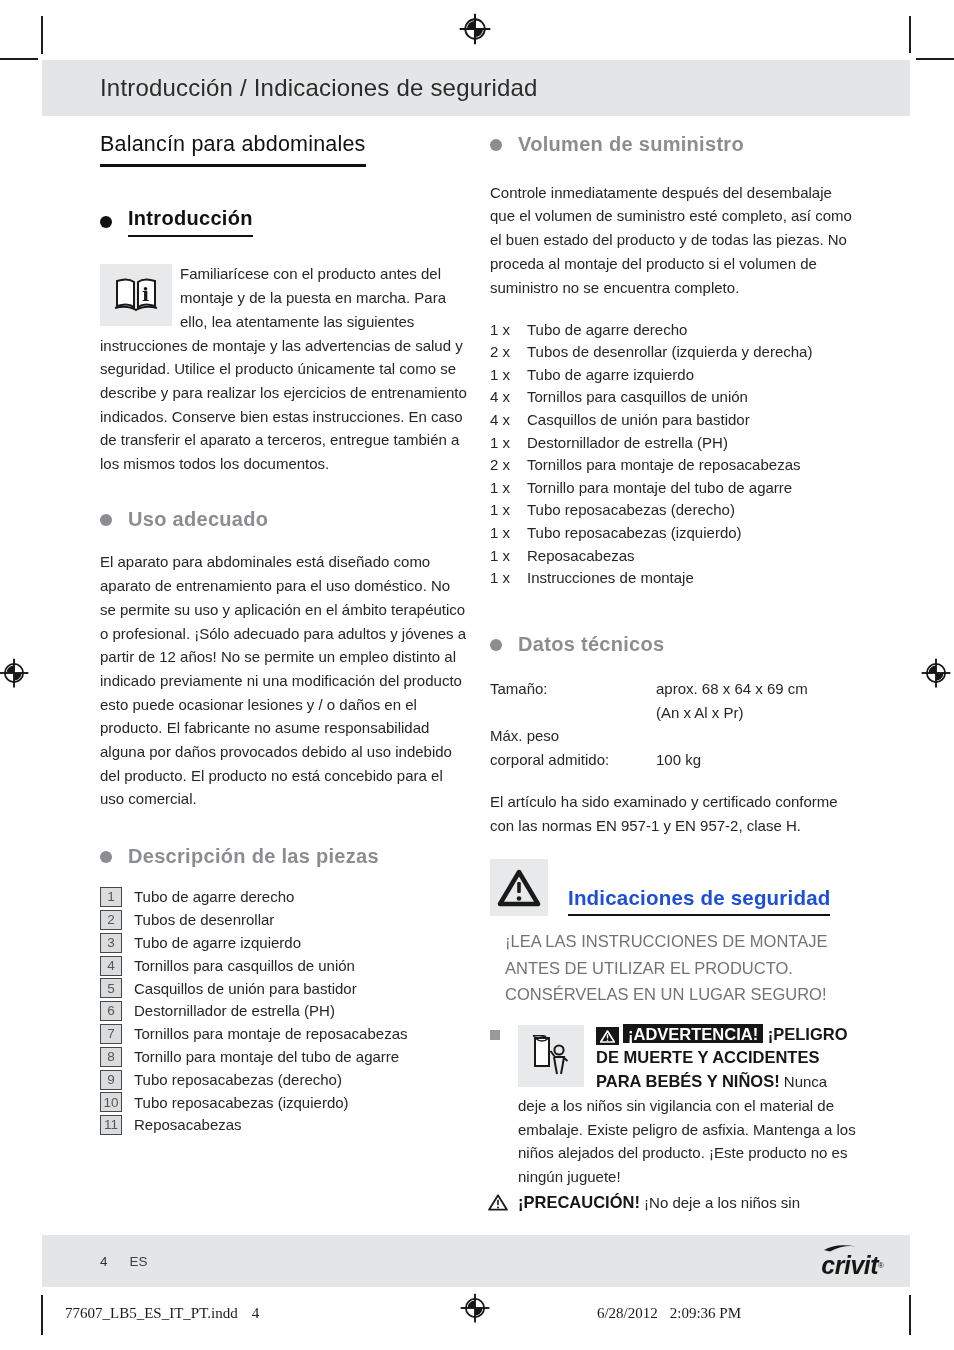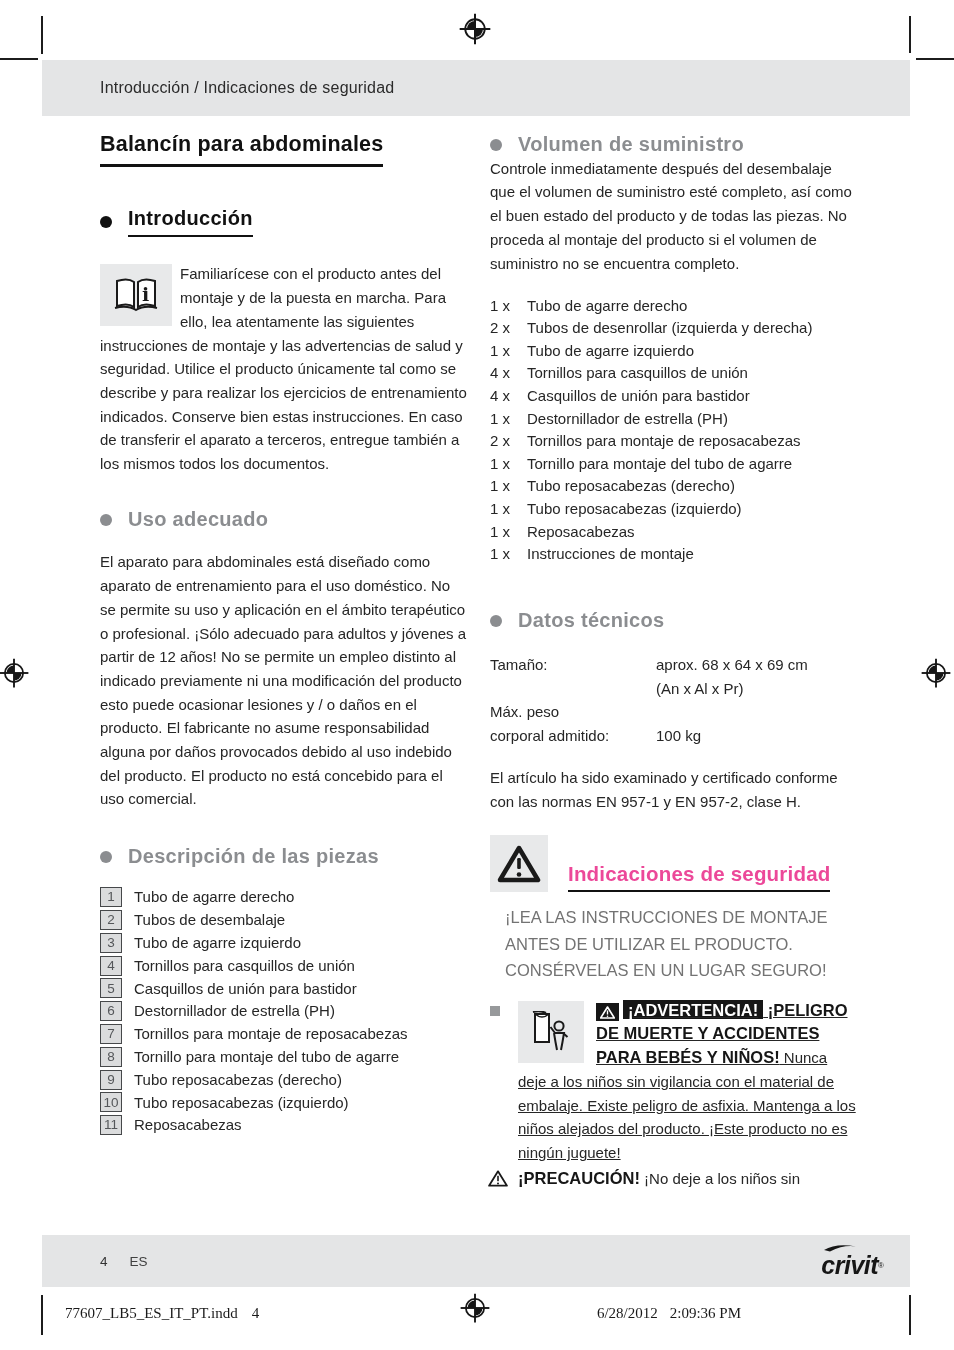--- a/index.html
+++ b/index.html
@@ -4,35 +4,35 @@
 <style>
   html,body{margin:0;padding:0;background:#fff;}
   .page{position:relative;width:954px;height:1350px;background:#fff;overflow:hidden;
         font-family:"Liberation Sans",sans-serif;color:#262626;}
   
   .crop{position:absolute;background:#1c1c1c;}
   .reg-mark{position:absolute;}
   
   .header-bar{position:absolute;left:42px;top:60px;width:868px;height:56px;background:#e4e5e6;
               display:flex;align-items:center;box-sizing:border-box;padding-left:58px;}
-  .header-bar .title{font-size:16px;color:#2b2b2b;letter-spacing:.2px;}
+  .header-bar .title{font-size:24px;color:#2b2b2b;letter-spacing:.2px;}
   .footer-bar{position:absolute;left:42px;top:1235px;width:868px;height:52px;background:#e4e5e6;
               display:flex;align-items:center;box-sizing:border-box;padding:0 26px 0 58px;}
   .footer-bar .pg{font-size:13.5px;color:#333;}
   .footer-bar .lang{font-size:13.5px;color:#404040;margin-left:22px;}
   .crivit-logo{margin-left:auto;position:relative;padding-top:8px;}
   .crivit-text{font-size:25px;font-weight:bold;font-style:italic;color:#161616;letter-spacing:-.5px;}
   .crivit-logo svg{position:absolute;top:0;left:1px;}
   .reg-sym{font-size:8px;vertical-align:super;color:#161616;}
   
   .col{position:absolute;top:133px;font-size:15px;line-height:23.7px;}
   .col-left{left:100px;width:370px;}
   .col-right{left:490px;width:368px;}
   
-  .product-title{font-size:21.5px;font-weight:bold;color:#111;display:inline-block;
+  .product-title{font-size:21.5px;font-weight:normal;color:#111;display:inline-block;
                  border-bottom:3px solid #111;padding-bottom:7px;letter-spacing:.2px;margin:0;}
   .sec-head{display:flex;align-items:center;gap:16px;font-weight:bold;font-size:20px;letter-spacing:.3px;}
   .sec-head .dot{width:12px;height:12px;border-radius:50%;background:currentColor;flex:0 0 auto;}
   .sec-head.black{color:#111;text-align:center;}
   .sec-head.black .sec-text{border-bottom:2.5px solid #111;padding-bottom:5px;}
   .sec-head.gray{color:#8b8d90;}
   
   .body-text{margin:0;}
   .icon-box{float:left;width:72px;height:62px;background:#e8e9ea;display:flex;align-items:center;
             justify-content:center;margin:2px 8px 4px 0;}
@@ -43,21 +43,21 @@
            margin-right:12px;flex:0 0 auto;}
   
   .supply-row{display:flex;height:22.6px;align-items:center;}
   .supply-row .qty{width:37px;flex:0 0 auto;}
   
   .datos-grid{display:grid;grid-template-columns:166px 1fr;line-height:23.7px;}
   
   .safety-head{display:flex;align-items:flex-end;}
   .warn-box{width:58px;height:57px;background:#e8e9ea;display:flex;align-items:center;
             justify-content:center;flex:0 0 auto;}
-  .safety-title{font-size:20.5px;font-weight:bold;color:#ec4899;border-bottom:2.5px solid #111;
+  .safety-title{font-size:20.5px;font-weight:bold;color:#1d4ed8;border-bottom:2.5px solid #111;
                 padding-bottom:5px;margin-left:20px;letter-spacing:.2px;}
   .lead{font-size:16.5px;line-height:26.5px;color:#737373;margin:15px;}
   .warn-item{position:relative;padding-left:28px;}
   .square-bullet{position:absolute;left:0;top:7px;width:10px;height:10px;background:#97999b;}
   .bag-box{float:left;width:66px;height:62px;background:#e8e9ea;display:flex;align-items:center;
            justify-content:center;margin:2px 12px 4px 0;}
   .adv-tri{display:inline-flex;align-items:center;justify-content:center;background:#161616;
            padding:3px 4px 2px;vertical-align:-3px;margin-right:4px;}
   .badge{background:#161616;color:#fff;font-weight:bold;font-size:16.5px;padding:1px 5px 0;}
   .bold-seg{font-weight:bold;font-size:16.5px;color:#161616;}
@@ -155,21 +155,21 @@
       <span class="sec-text">Descripción de las piezas</span>
     </div>
 
     <div style="margin-top:17px;">
       <div class="parts-row">
           <span class="num-box">1</span>
           <span>Tubo de agarre derecho</span>
         </div>
       <div class="parts-row">
           <span class="num-box">2</span>
-          <span>Tubos de desembalaje</span>
+          <span>Tubos de desenrollar</span>
         </div>
       <div class="parts-row">
           <span class="num-box">3</span>
           <span>Tubo de agarre izquierdo</span>
         </div>
       <div class="parts-row">
           <span class="num-box">4</span>
           <span>Tornillos para casquillos de unión</span>
         </div>
       <div class="parts-row">
@@ -201,21 +201,21 @@
           <span>Reposacabezas</span>
         </div>
     </div>
   </div>
 
   <div class="col col-right">
     <div class="sec-head gray">
       <span class="dot"></span>
       <span class="sec-text">Volumen de suministro</span>
     </div>
-    <p class="body-text" style="">Controle inmediatamente después del desembalaje que el volumen de suministro esté completo, así como el buen estado del producto y de todas las piezas. No proceda al montaje del producto si el volumen de suministro no se encuentra completo.</p>
+    <p class="body-text" style="margin-top:24px;">Controle inmediatamente después del desembalaje que el volumen de suministro esté completo, así como el buen estado del producto y de todas las piezas. No proceda al montaje del producto si el volumen de suministro no se encuentra completo.</p>
 
     <div style="margin-top:19px;">
       <div class="supply-row">
           <span class="qty">1 x</span>
           <span>Tubo de agarre derecho</span>
         </div>
       <div class="supply-row">
           <span class="qty">2 x</span>
           <span>Tubos de desenrollar (izquierda y derecha)</span>
         </div>
@@ -285,21 +285,21 @@
             <path d="M22 4 L41 36 L3 36 Z" fill="none" stroke="#1a1a1a" stroke-width="4.5" stroke-linejoin="round"></path>
             <rect x="20.2" y="14" width="3.6" height="11" rx="1.2" fill="#1a1a1a"></rect>
             <circle cx="22" cy="30.5" r="2.3" fill="#1a1a1a"></circle>
           </svg>
       </span>
       <span class="safety-title">Indicaciones de seguridad</span>
     </div>
 
     <p class="lead" style="margin-top:12px;">¡LEA LAS INSTRUCCIONES DE MONTAJE ANTES DE UTILIZAR EL PRODUCTO. CONSÉRVELAS EN UN LUGAR SEGURO!</p>
 
-    <div class="warn-item" style="margin-top:14px;text-decoration:underline;">
+    <div class="warn-item" style="margin-top:14px;">
       <span class="square-bullet"></span>
       <span class="bag-box">
         <svg width="42" height="42" viewBox="0 0 42 42">
             <path d="M5 3 L19 3 L19 31 L5 31 Z" fill="#fff" stroke="#1a1a1a" stroke-width="2"></path>
             <path d="M5 3 Q12 9 19 3" fill="none" stroke="#1a1a1a" stroke-width="1.5"></path>
             <path d="M3 1 Q10 -1 16 2" fill="none" stroke="#1a1a1a" stroke-width="2"></path>
             <circle cx="29" cy="15" r="4.6" fill="none" stroke="#1a1a1a" stroke-width="2"></circle>
             <path d="M24 22 L34 22 L32.5 31 L31 39 M27 39 L25.5 31 L24 22" fill="none" stroke="#1a1a1a" stroke-width="2"></path>
             <path d="M25 22 L20.5 16 M33 22 L37.5 26" fill="none" stroke="#1a1a1a" stroke-width="2"></path>
           </svg>

